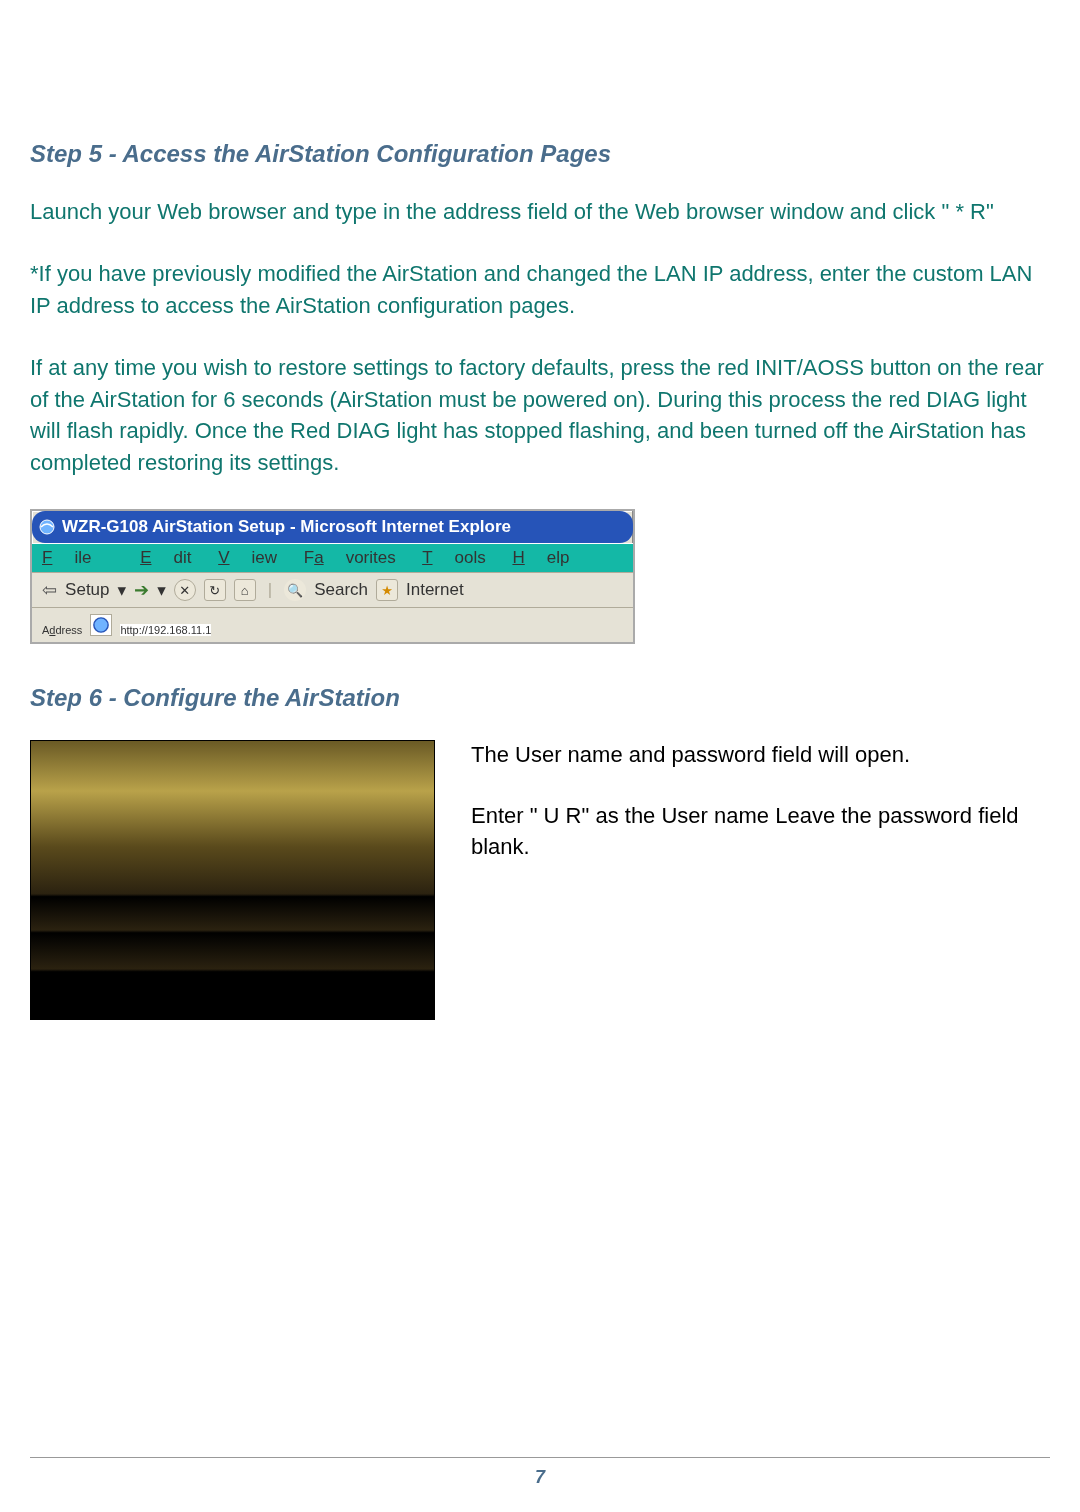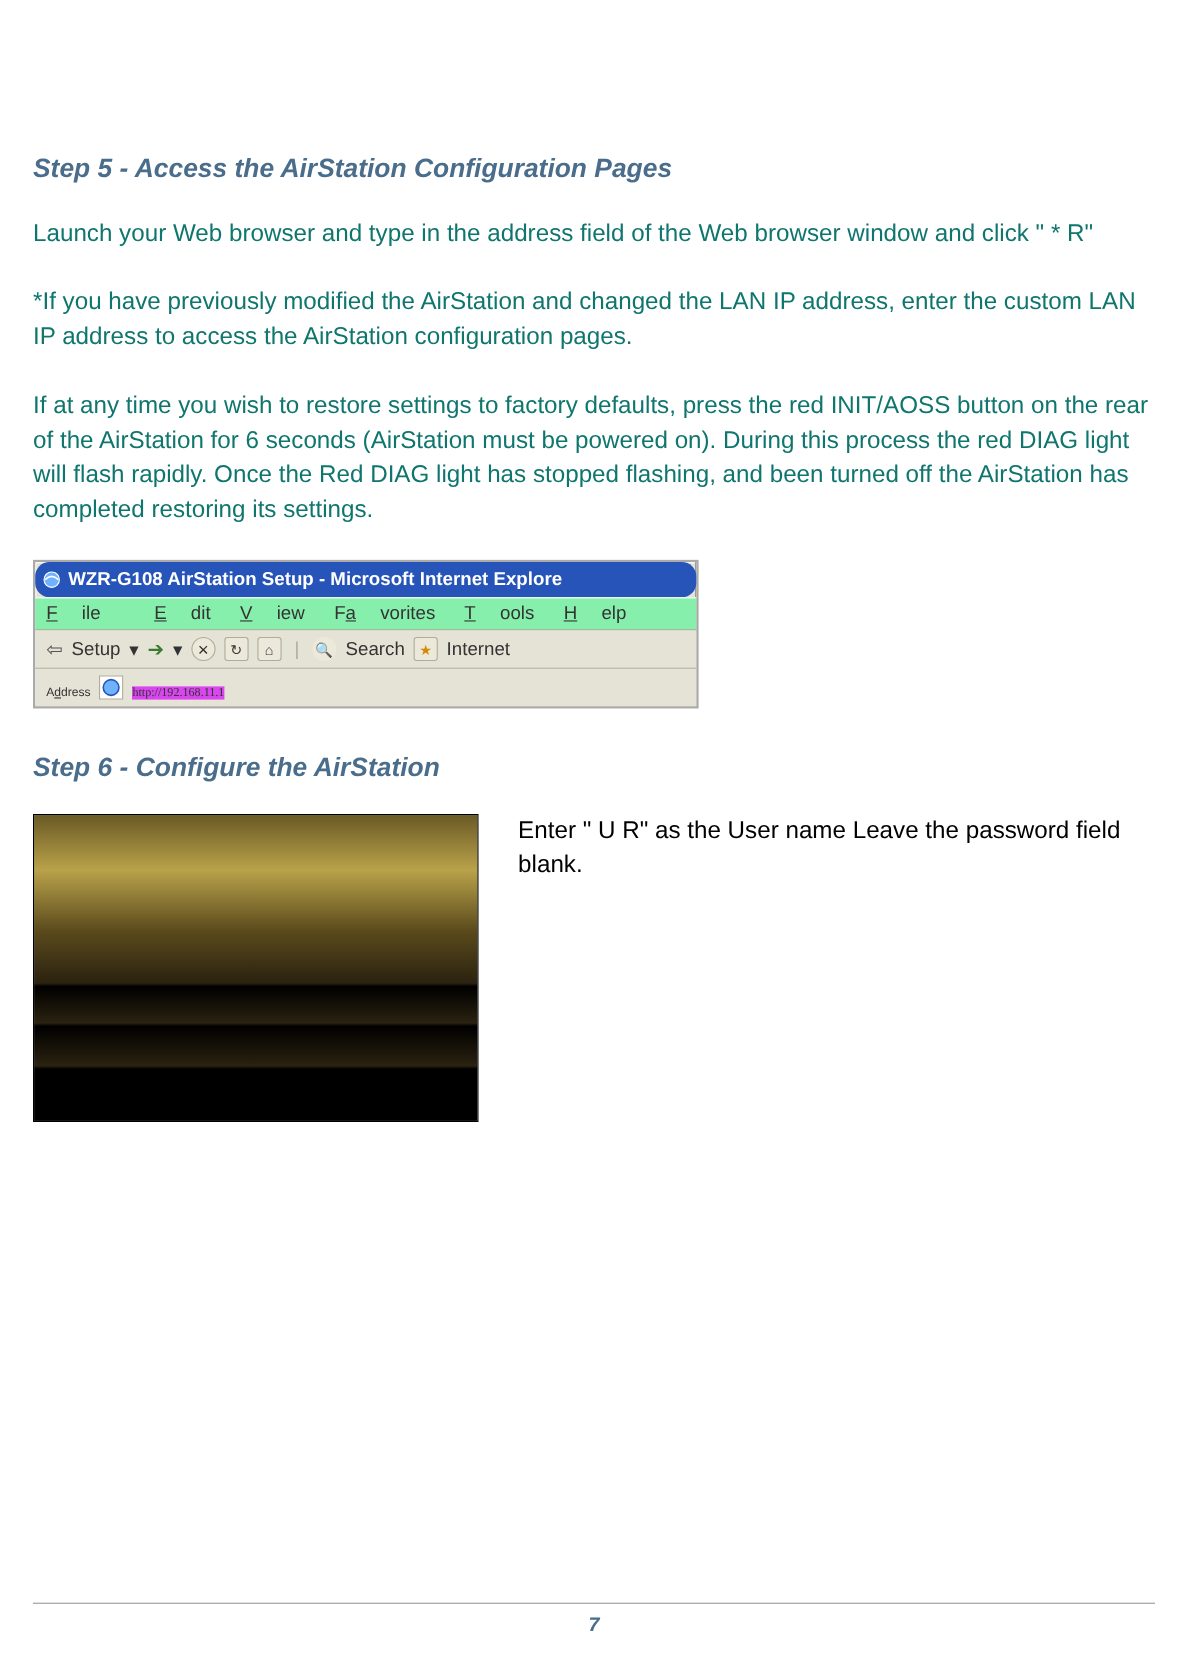--- a/index.html
+++ b/index.html
@@ -3,31 +3,31 @@
 <meta charset="utf-8">
 <style>
 * { box-sizing: border-box; margin: 0; padding: 0; }
 body { background: #fff; font-family: Arial, Helvetica, sans-serif; color: #000; }
 .page { width: 1080px; height: 1512px; position: relative; padding: 140px 30px 30px 30px; }
 .step-heading { font-size: 24px; font-weight: bold; font-style: italic; color: #4a6d8c; margin-bottom: 28px; }
 .body-text { font-size: 22px; line-height: 1.45; color: #0f766e; margin-bottom: 30px; }
 .screenshot-ie { width: 605px; border: 2px solid #aaa; background: #e5e2d6; margin-bottom: 40px; margin-top: 10px; box-shadow: inset -1px -1px 0 #888, inset 1px 1px 0 #fff; }
 .ie-titlebar { background: linear-gradient(#2654b8, #2654b8); color: #fff; font-family: Tahoma, Arial, sans-serif; font-size: 17px; font-weight: bold; padding: 6px 6px 6px 6px; display:flex; align-items:center; gap:6px;border-radius:13px; }
 .ie-icon { width:18px; height:18px; display:inline-block; }
-.ie-menubar { background:#86efac; padding:4px 10px; font-family: Tahoma, Arial, sans-serif; font-size:17px; color:#333; border-top:1px solid #fff; border-bottom:1px solid #b0ab9a; }
+.ie-menubar { background:#14b8a6; padding:4px 10px; font-family: Tahoma, Arial, sans-serif; font-size:17px; color:#333; border-top:1px solid #fff; border-bottom:1px solid #b0ab9a; }
 .ie-menubar span { margin-right:22px; }
 .ie-menubar .ul { text-decoration:underline; }
 .ie-toolbar { background:#e5e2d6; padding:6px 10px; font-family: Tahoma, Arial, sans-serif; font-size:17px; color:#333; border-bottom:1px solid #b0ab9a; display:flex; align-items:center; gap:8px; }
 .ie-toolbar .arrow { font-size:18px; color:#555; }
 .ie-toolbar .sep { color:#b0ab9a; margin:0 4px; }
 .ie-toolbar .btn-icon { width:22px; height:22px; display:inline-flex; align-items:center; justify-content:center; border:1px solid #b0ab9a; border-radius:50%; font-size:13px; background:#ece8da; }
 .ie-address { background:#e5e2d6; padding:6px 10px; font-family: Tahoma, Arial, sans-serif; font-size:11px; color:#333; display:flex; align-items:flex-end; gap:8px; }
 .ie-address .label .ul { text-decoration:underline; }
 .ie-address .addr-icon { width:22px; height:22px; border:1px solid #b0ab9a; display:inline-flex; align-items:center; justify-content:center; background:#fff; font-size:14px; color:#2654b8; }
-.ie-address .addr-text { background:#d946ef; display:inline-block;font-family:Liberation Serif, serif; }
+.ie-address .addr-text { background:#ffffff; display:inline-block; }
 .row2 { display:flex; gap:36px; align-items:flex-start; }
 .login-img { width:405px; height:280px; border:1px solid #000; background: linear-gradient(#6a5a25 0%, #b9a24a 18%, #5a4a1c 38%, #2b2210 55%, #000 56%, #2b2210 68%, #000 69%, #2b2210 82%, #000 83%, #000 100%); }
 .login-text { flex:1; font-size:22px; line-height:1.4; }
 .login-text p { margin-bottom: 30px; }
 .footer-line { position:absolute; left:30px; right:30px; bottom:54px; border-top:1px solid #999; }
 .page-num { position:absolute; left:0; right:0; bottom:24px; text-align:center; font-style:italic; font-weight:bold; color:#4a6d8c; font-size:18px; }
 </style>
 </head>
 <body>
 
@@ -81,19 +81,20 @@
       </span>
       <span class="addr-text">http://192.168.11.1</span>
     </div>
   </div>
 
   <div class="step-heading">Step 6 - Configure the AirStation</div>
 
   <div class="row2">
     <div class="login-img"></div>
     <div class="login-text">
+      <p>The User name and password field will open.</p>
       <p>Enter " U R" as the User name Leave the password field blank.</p>
     </div>
   </div>
 
   <div class="footer-line"></div>
   <div class="page-num">7</div>
 </div>
 
 </body></html>

